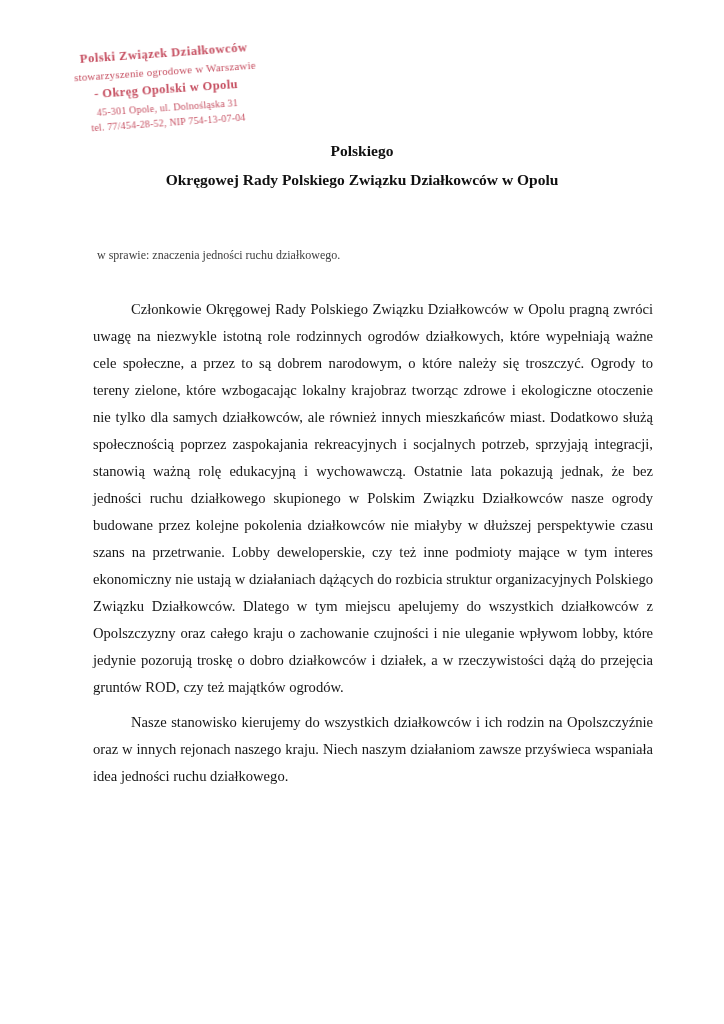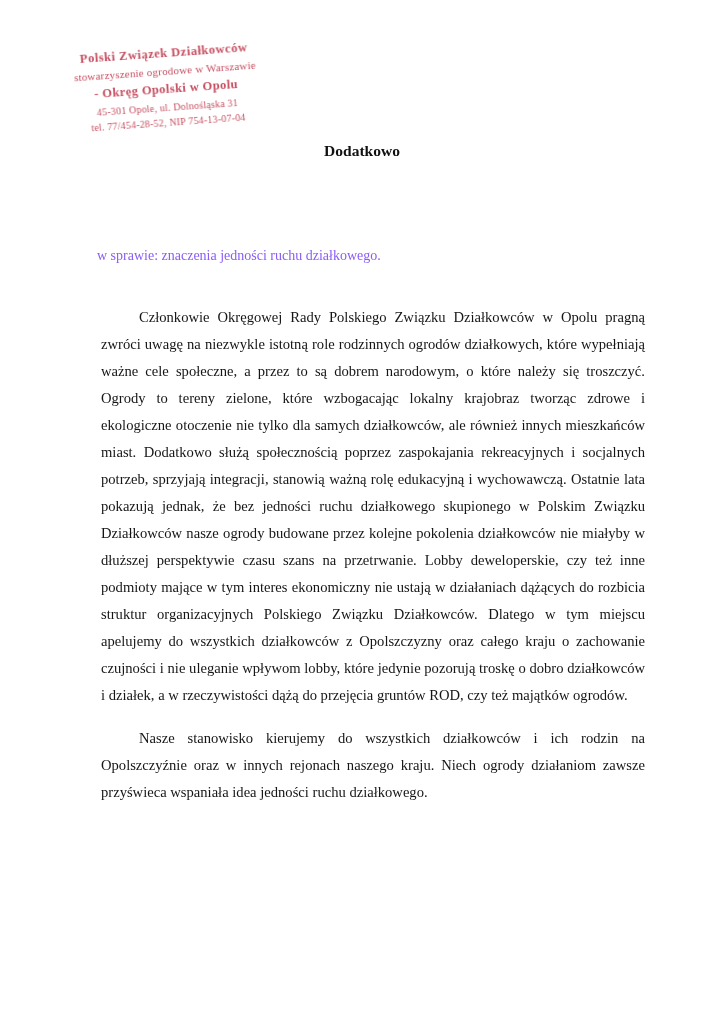--- a/index.html
+++ b/index.html
@@ -47,58 +47,59 @@
     font-size: 15.5px;
     line-height: 29px;
     color: #111;
   }
 
   
   .subject {
     position: absolute;
     left: 97px;
     top: 248px;
-    font-size: 14px;
-    color: #8b5cf6;
+    font-size: 12px;
+    color: #404040;
     text-align: right;
   }
 
   
   .body-text {
     position: absolute;
     left: 85px;
     top: 288px;
     width: 576px;
     font-size: 14.6px;
     line-height: 27px;
     text-align: justify;
     color: #151515;
   }
   .body-text p {
-    margin: 16px;
+    margin: 8px;
     text-indent: 38px;
   }
 </style>
 </head>
 <body>
 
 <div class="page">
 
   <div class="stamp">
     <div class="s1">Polski Związek Działkowców</div>
     <div class="s2">stowarzyszenie ogrodowe w Warszawie</div>
     <div class="s3">- Okręg Opolski w Opolu</div>
     <div class="s4">45-301 Opole, ul. Dolnośląska 31</div>
     <div class="s5">tel. 77/454-28-52, NIP 754-13-07-04</div>
   </div>
 
   <div class="doc-title">
-    <div>Dodatkowo</div>
+    <div>Polskiego</div>
+    <div>Okręgowej Rady Polskiego Związku Działkowców w Opolu</div>
   </div>
 
   <div class="subject">w sprawie: znaczenia jedności ruchu działkowego.</div>
 
   <div class="body-text">
     <p>Członkowie Okręgowej Rady Polskiego Związku Działkowców w Opolu pragną zwróci uwagę na niezwykle istotną role rodzinnych ogrodów działkowych, które wypełniają ważne cele społeczne, a przez to są dobrem narodowym, o które należy się troszczyć. Ogrody to tereny zielone, które wzbogacając lokalny krajobraz tworząc zdrowe i ekologiczne otoczenie nie tylko dla samych działkowców, ale również innych mieszkańców miast. Dodatkowo służą społecznością poprzez zaspokajania rekreacyjnych i socjalnych potrzeb, sprzyjają integracji, stanowią ważną rolę edukacyjną i wychowawczą. Ostatnie lata pokazują jednak, że bez jedności ruchu działkowego skupionego w Polskim Związku Działkowców nasze ogrody budowane przez kolejne pokolenia działkowców nie miałyby w dłuższej perspektywie czasu szans na przetrwanie. Lobby deweloperskie, czy też inne podmioty mające w tym interes ekonomiczny nie ustają w działaniach dążących do rozbicia struktur organizacyjnych Polskiego Związku Działkowców. Dlatego w tym miejscu apelujemy do wszystkich działkowców z Opolszczyzny oraz całego kraju o zachowanie czujności  i nie uleganie wpływom lobby, które jedynie pozorują troskę o dobro działkowców i działek, a w rzeczywistości dążą do przejęcia gruntów ROD, czy też majątków ogrodów.</p>
-    <p>Nasze stanowisko kierujemy do wszystkich działkowców i ich rodzin na Opolszczyźnie oraz w innych rejonach naszego kraju. Niech ogrody działaniom zawsze przyświeca wspaniała idea jedności ruchu działkowego.</p>
+    <p>Nasze stanowisko kierujemy do wszystkich działkowców i ich rodzin na Opolszczyźnie oraz w innych rejonach naszego kraju. Niech naszym działaniom zawsze przyświeca wspaniała idea jedności ruchu działkowego.</p>
   </div>
 
 </div>
 
 </body></html>

